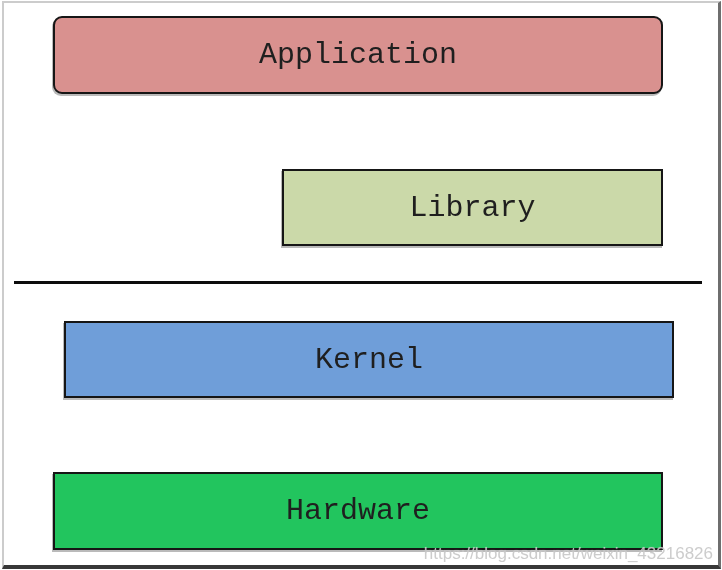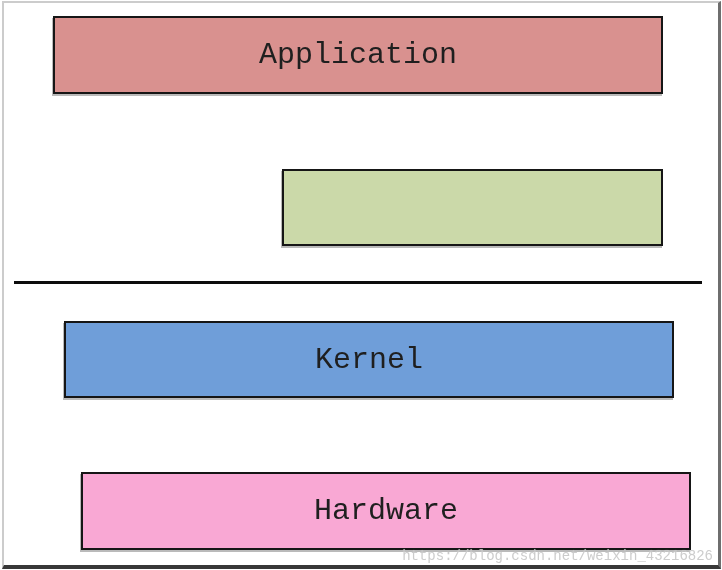--- a/index.html
+++ b/index.html
@@ -51,47 +51,48 @@
     left: 14px;
     top: 281px;
     width: 688px;
     height: 3px;
     background: #0c0c0c;
   }
   .watermark {
     position: absolute;
     right: 9px;
     bottom: 6px;
-    font-family: Liberation Mono, monospace;
-    font-size: 14px;
+    font-family: Liberation Sans, sans-serif;
+    font-size: 17px;
     color: rgba(195,195,195,0.85);
     text-shadow: 0 0 1px rgba(255,255,255,0.4);
     z-index: 5;
     margin-top: 28px;
   }
 </style>
 </head>
 <body>
 
 <div id="canvas">
 
   <div class="frame"></div>
 
-  <div id="box-application" class="layer-box" style="background-color: rgb(217, 145, 143);">
+  <div id="box-application" class="layer-box" style="background-color: rgb(217, 145, 143); border-radius: 9px;">
     <span>Application</span>
   </div>
 
   <div id="box-library" class="layer-box" style="background-color: rgb(203, 217, 169);">
+    <span>Library</span>
   </div>
 
   <div class="divider" style="background-color: rgb(12, 12, 12);"></div>
 
   <div id="box-kernel" class="layer-box" style="background-color: rgb(111, 158, 217);">
     <span>Kernel</span>
   </div>
 
-  <div id="box-hardware" class="layer-box" style="background-color: #f9a8d4; margin-left: 28px;">
+  <div id="box-hardware" class="layer-box" style="background-color: #22c55e;">
     <span>Hardware</span>
   </div>
 
   <div class="watermark">https://blog.csdn.net/weixin_43216826</div>
 
 </div>
 
 </body></html>

